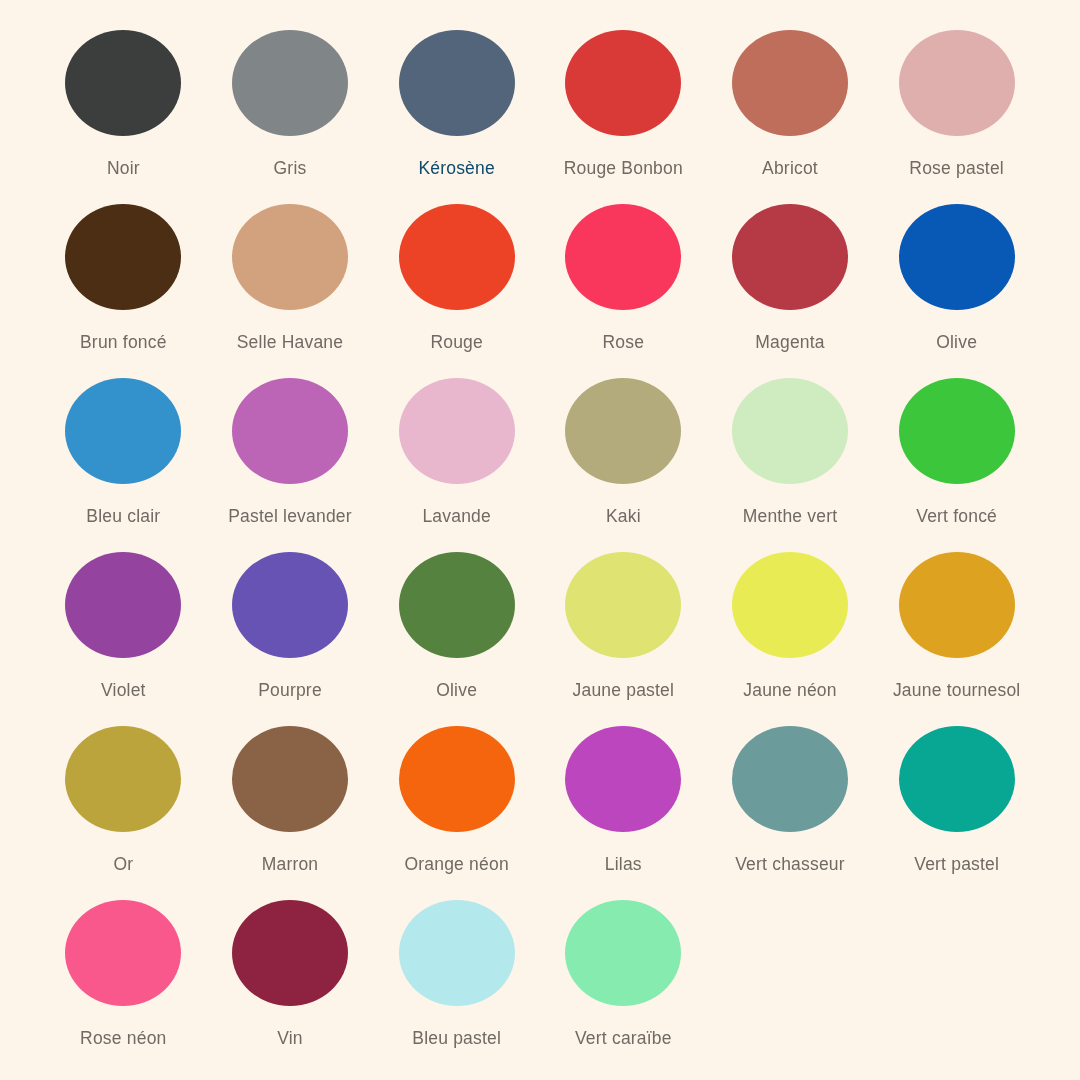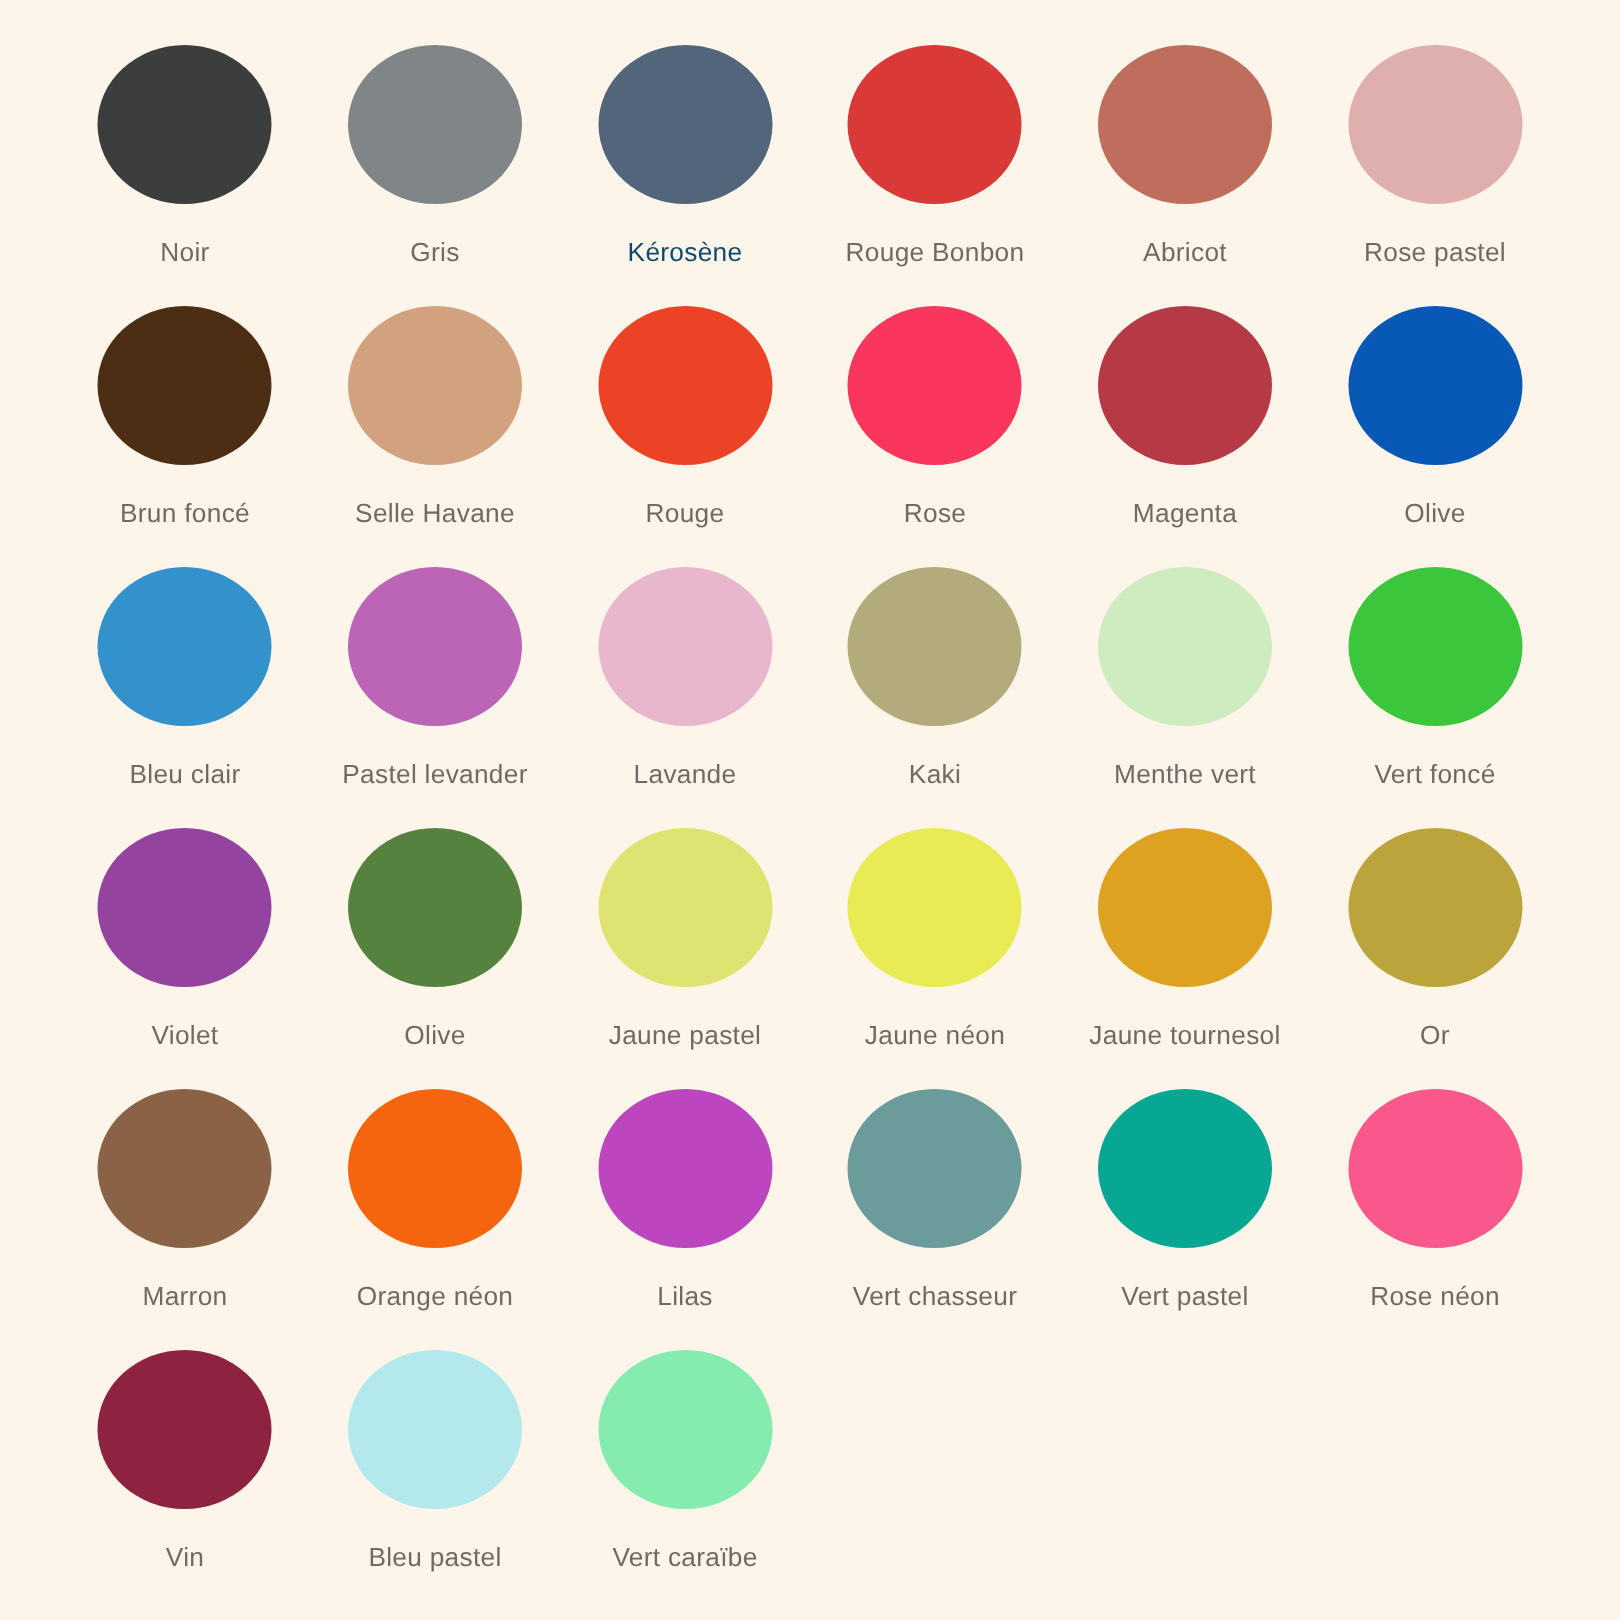--- a/index.html
+++ b/index.html
@@ -132,20 +132,24 @@
     </div>
     <div class="swatch-cell">
       <div class="swatch-dot" style="background: rgb(60, 198, 60);"></div>
       <div class="swatch-label" style="color: rgb(111, 106, 99);">Vert foncé</div>
     </div>
     <div class="swatch-cell">
       <div class="swatch-dot" style="background: rgb(148, 67, 158);"></div>
       <div class="swatch-label" style="color: rgb(111, 106, 99);">Violet</div>
     </div>
     <div class="swatch-cell">
+      <div class="swatch-dot" style="background: rgb(102, 83, 180);"></div>
+      <div class="swatch-label" style="color: rgb(111, 106, 99);">Pourpre</div>
+    </div>
+    <div class="swatch-cell">
       <div class="swatch-dot" style="background: rgb(85, 131, 63);"></div>
       <div class="swatch-label" style="color: rgb(111, 106, 99);">Olive</div>
     </div>
     <div class="swatch-cell">
       <div class="swatch-dot" style="background: rgb(222, 227, 113);"></div>
       <div class="swatch-label" style="color: rgb(111, 106, 99); text-align: right;">Jaune pastel</div>
     </div>
     <div class="swatch-cell">
       <div class="swatch-dot" style="background: rgb(232, 235, 83);"></div>
       <div class="swatch-label" style="color: rgb(111, 106, 99);">Jaune néon</div>

